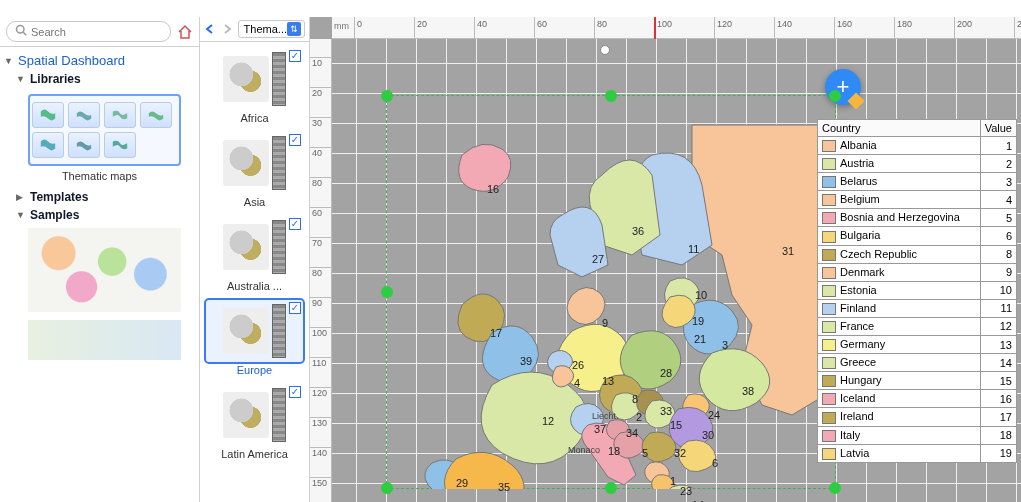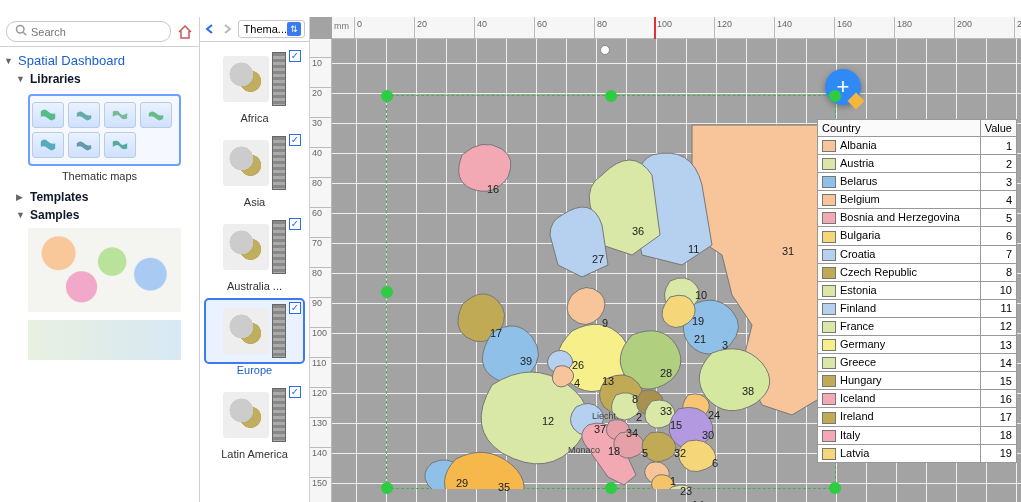--- a/index.html
+++ b/index.html
@@ -396,26 +396,26 @@
             </tr>
             <tr>
               <td><span class="sw" style="background:#f2a9b4"></span><span>Bosnia and Herzegovina</span></td>
               <td class="v">5</td>
             </tr>
             <tr>
               <td><span class="sw" style="background:#f5d77a"></span><span>Bulgaria</span></td>
               <td class="v">6</td>
             </tr>
             <tr>
-              <td><span class="sw" style="background:#b6d0ef"></span><span>Croatia</span></td>
-              <td class="v">7</td>
-            </tr>
-            <tr>
               <td><span class="sw" style="background:#c0aa55"></span><span>Czech Republic</span></td>
               <td class="v">8</td>
+            </tr>
+            <tr>
+              <td><span class="sw" style="background:#f8c49a"></span><span>Denmark</span></td>
+              <td class="v">9</td>
             </tr>
             <tr>
               <td><span class="sw" style="background:#d9e8a7"></span><span>Estonia</span></td>
               <td class="v">10</td>
             </tr>
             <tr>
               <td><span class="sw" style="background:#b6d0ef"></span><span>Finland</span></td>
               <td class="v">11</td>
             </tr>
             <tr>

